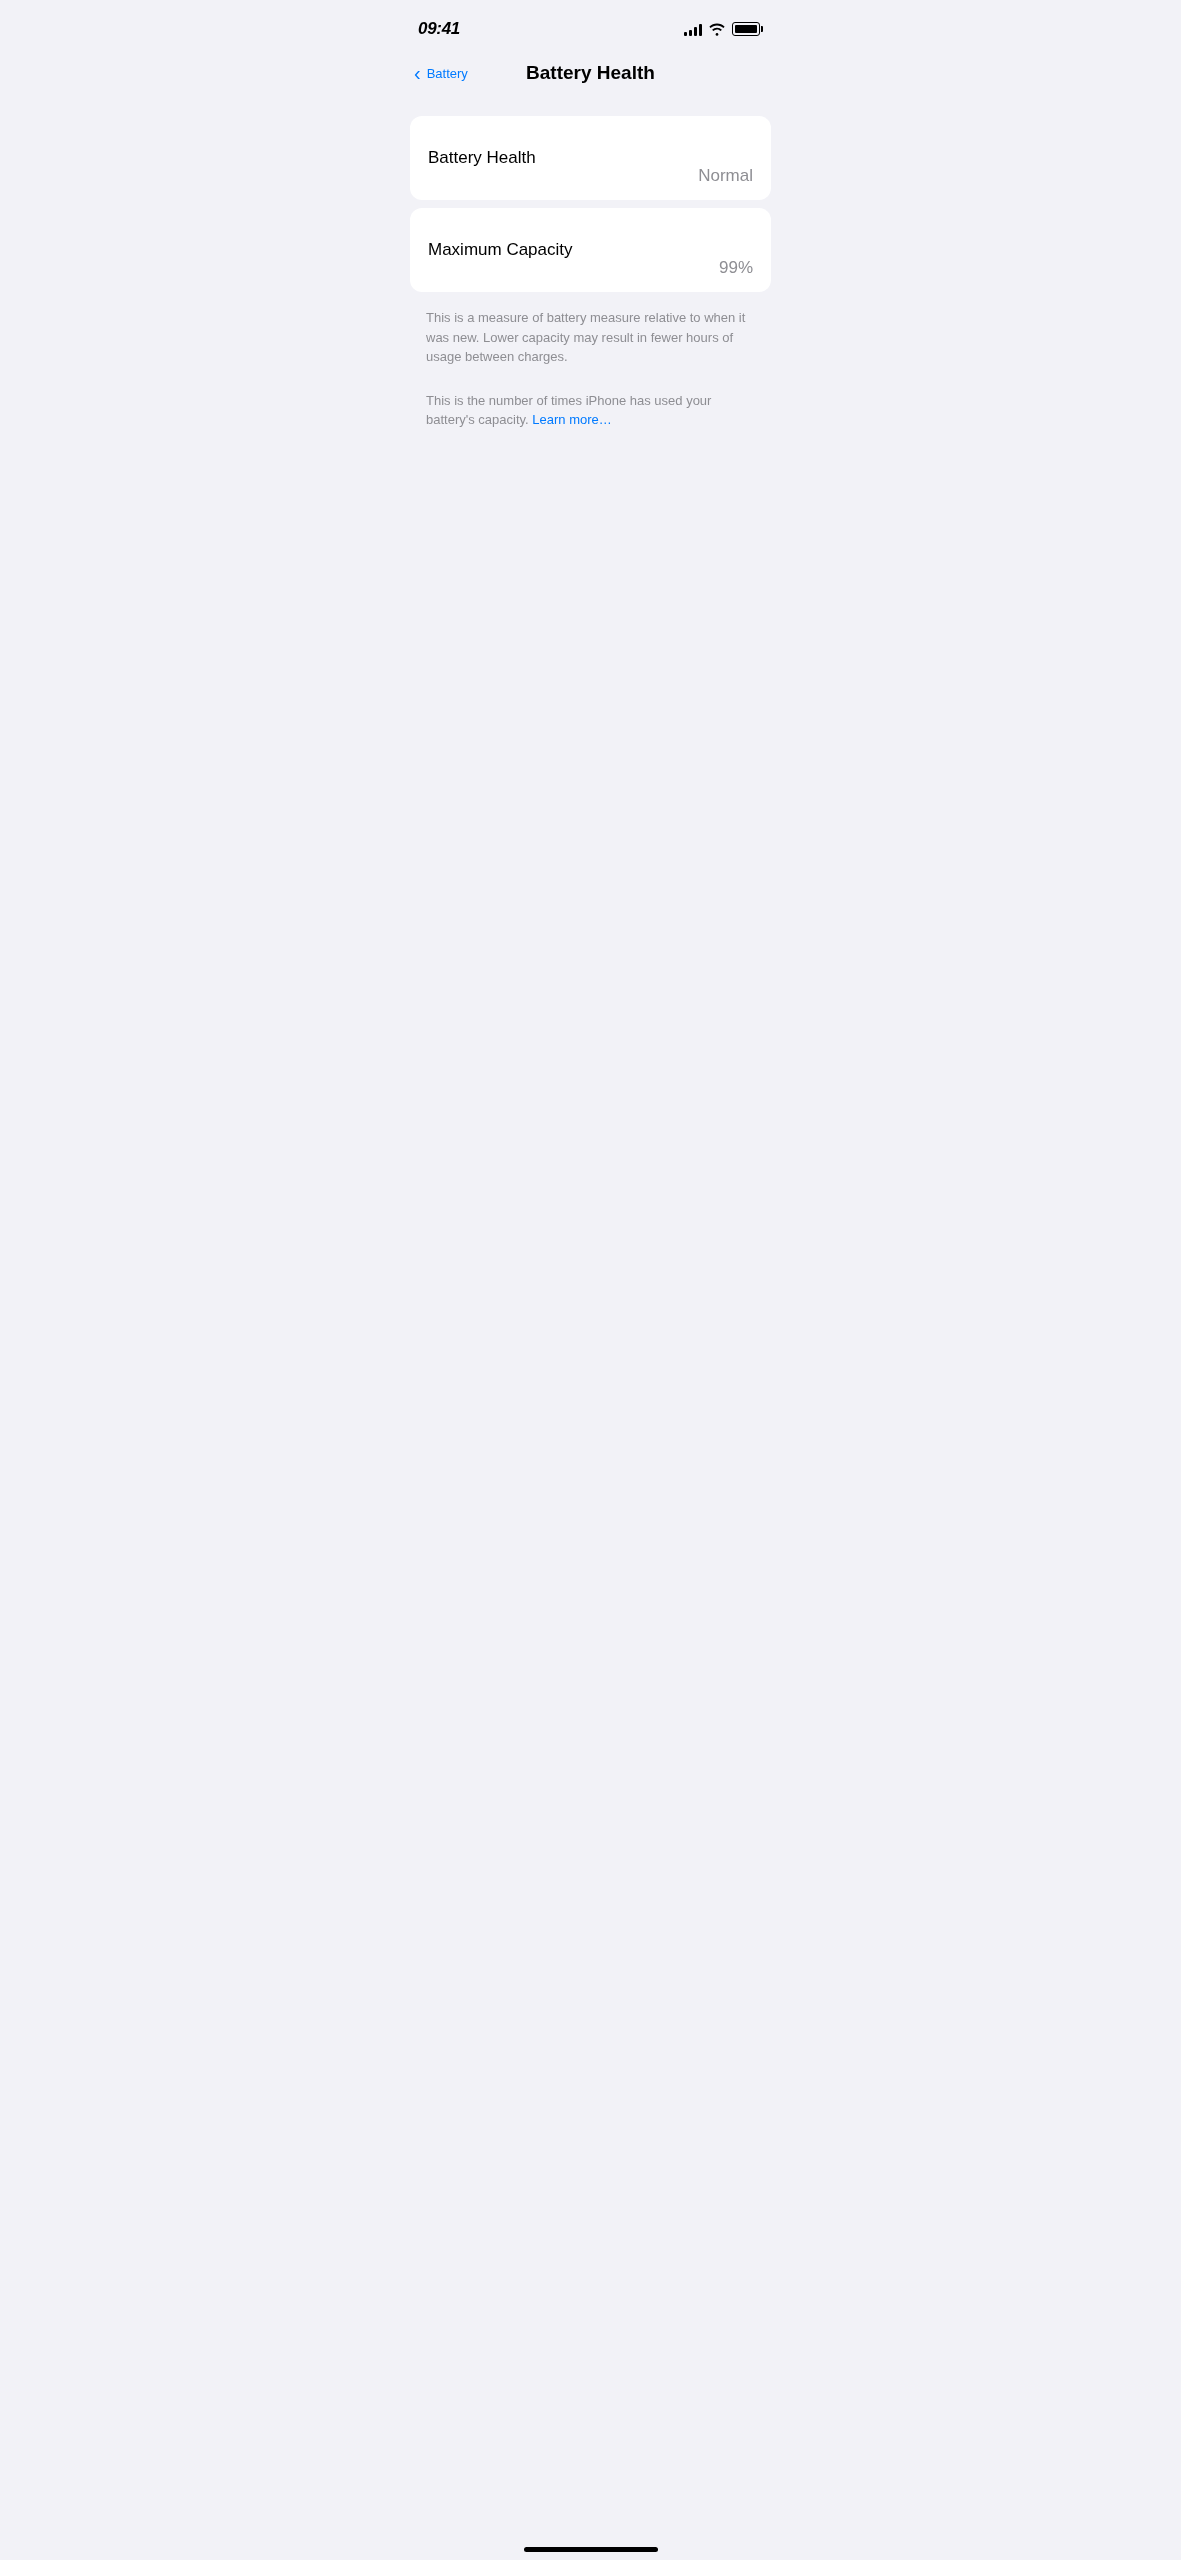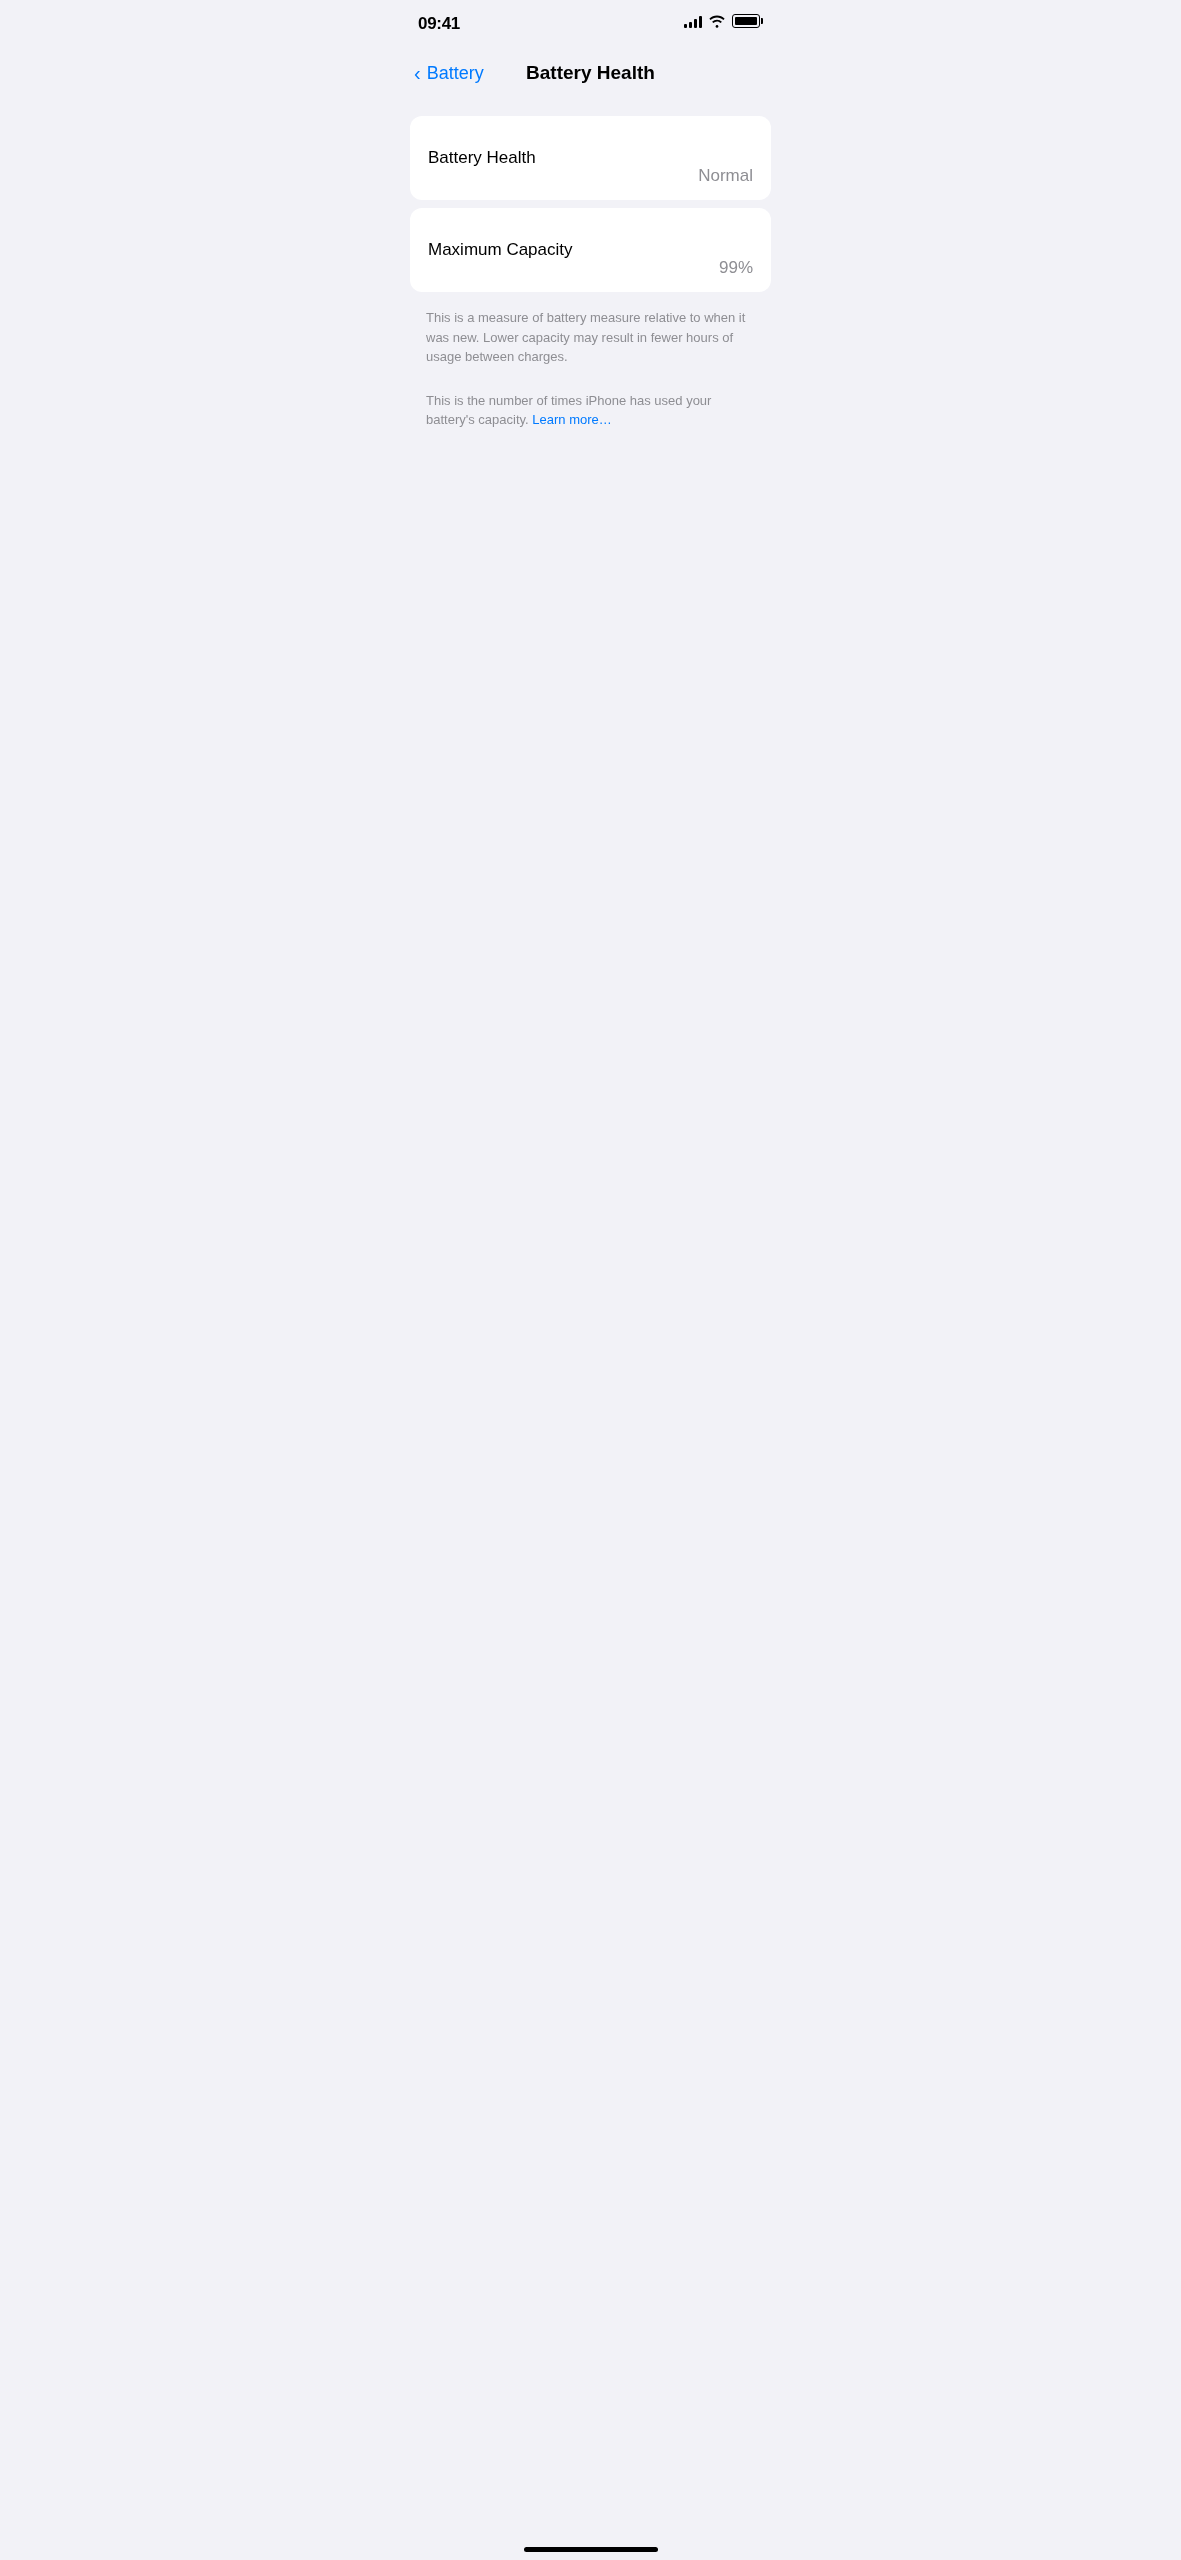--- a/index.html
+++ b/index.html
@@ -16,23 +16,24 @@
       min-height: 852px;
       margin: 0 auto;
       position: relative;
       overflow-x: hidden;
     }
 
     
     .status-bar {
       display: flex;
       justify-content: space-between;
-      align-items: flex-start;
+      align-items: center;
       padding: 14px 24px 10px 24px;
       height: 54px;
+      font-style: italic;
     }
 
     .status-time {
       font-size: 17px;
       font-weight: 600;
       color: #000;
       letter-spacing: -0.3px;
     }
 
     .status-icons {
@@ -109,21 +110,21 @@
       text-decoration: none;
     }
 
     .back-chevron {
       font-size: 20px;
       font-weight: 300;
       margin-right: 2px;
     }
 
     .back-label {
-      font-size: 18px;
+      font-size: 13px;
       font-weight: 400;
     }
 
     .page-title {
       font-size: 19px;
       font-weight: 700;
       color: #000;
       text-align: center;
     }
 

